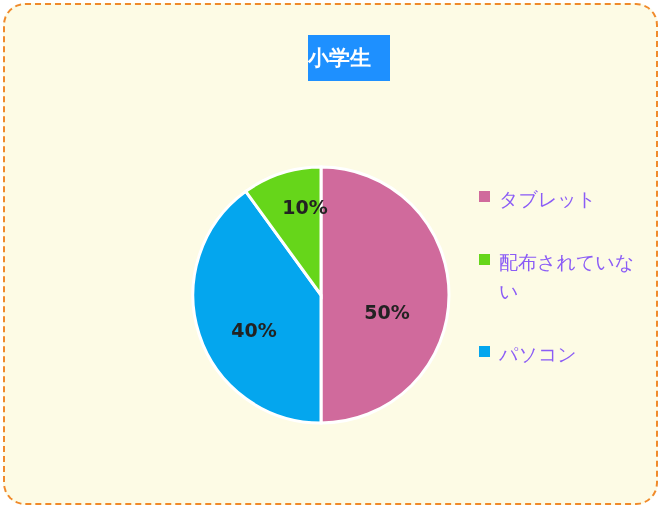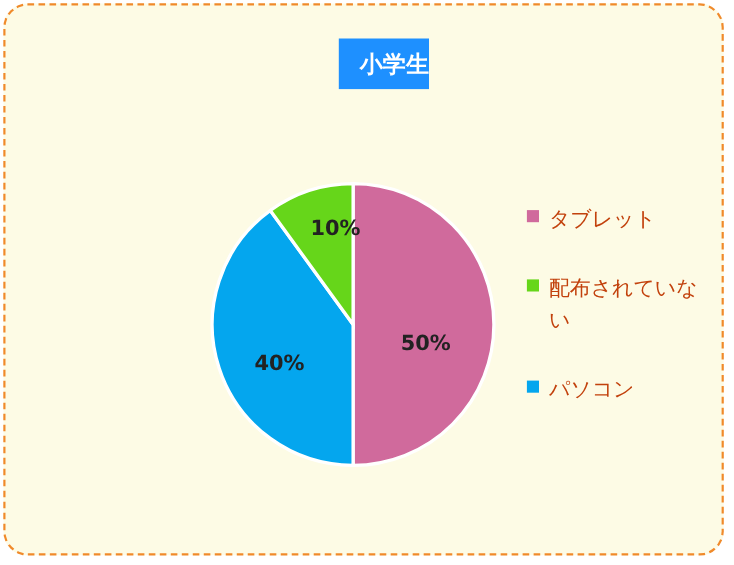--- a/index.html
+++ b/index.html
@@ -31,21 +31,21 @@
   
   #title-box {
     position: absolute;
     left: 303px;
     top: 30px;
     width: 82px;
     height: 46px;
     background: #1e90ff;
     display: flex;
     align-items: center;
-    justify-content: flex-end;
+    justify-content: flex-start;
   }
   #title-text {
     color: #ffffff;
     font-size: 21px;
     font-weight: bold;
     line-height: 1;
     letter-spacing: 0px;
     white-space: nowrap;
   }
 
@@ -85,21 +85,21 @@
   }
   .legend-swatch {
     width: 11px;
     height: 11px;
     flex: 0 0 11px;
     margin-top: 6px;
     margin-right: 9px;
   }
   .legend-label {
     font-size: 19px;
-    color: #c2410c;
+    color: #8b5cf6;
     line-height: 29px;
     word-break: break-all;
   }
 </style>
 </head>
 <body>
 
 <div id="card" style="background: rgb(253, 251, 229); border-color: rgb(240, 138, 42);">
 
   <div id="title-box" style="background: rgb(30, 144, 255);">

